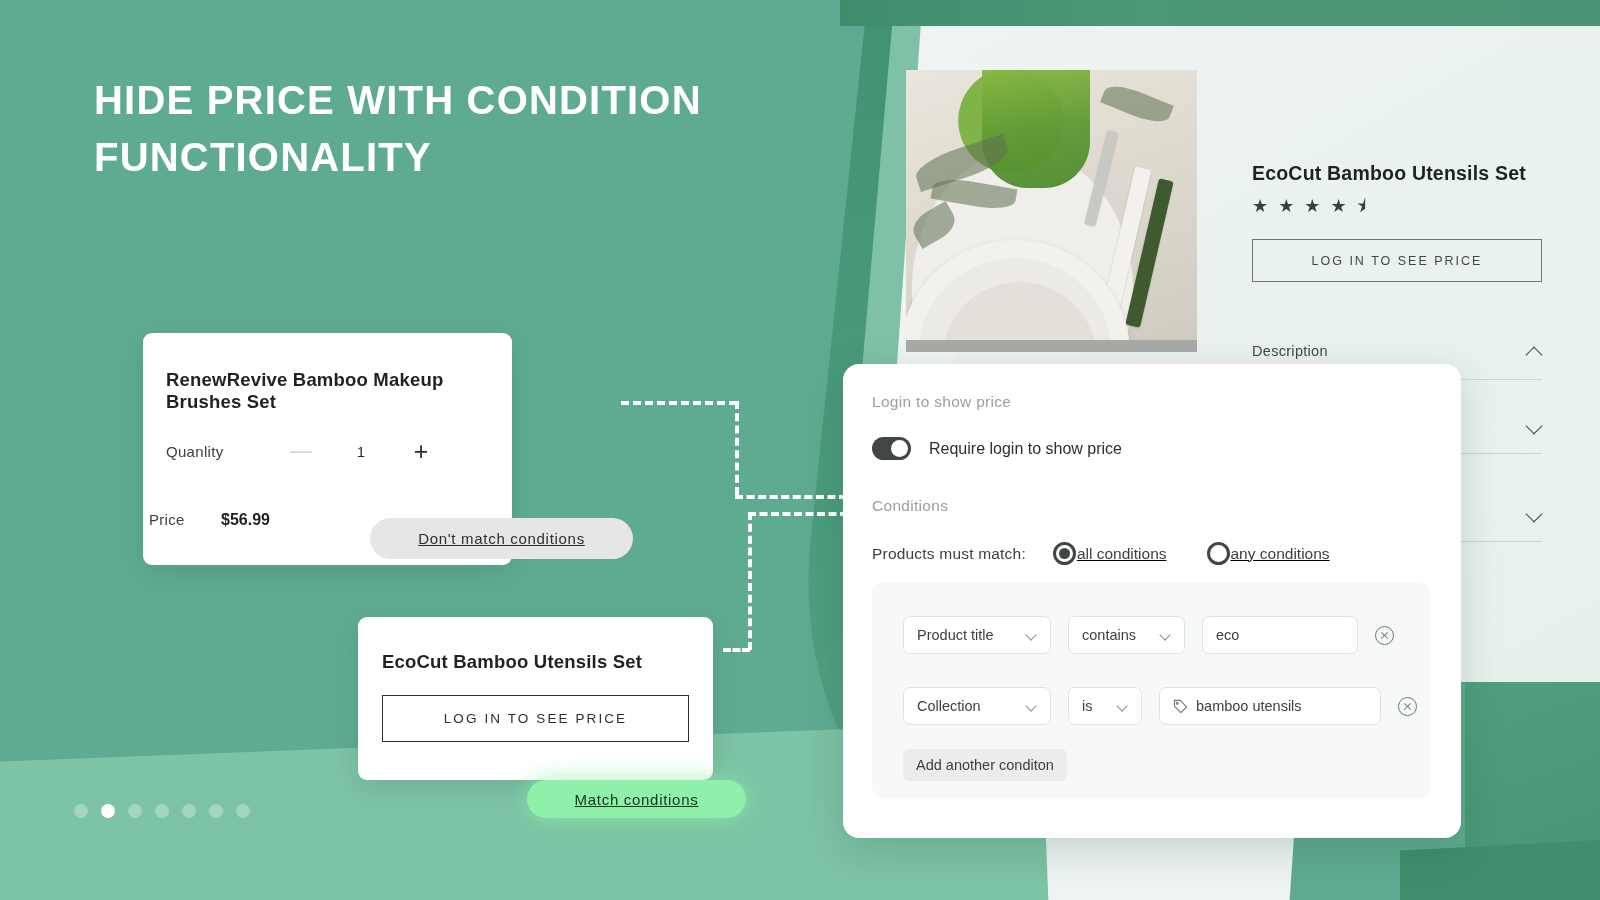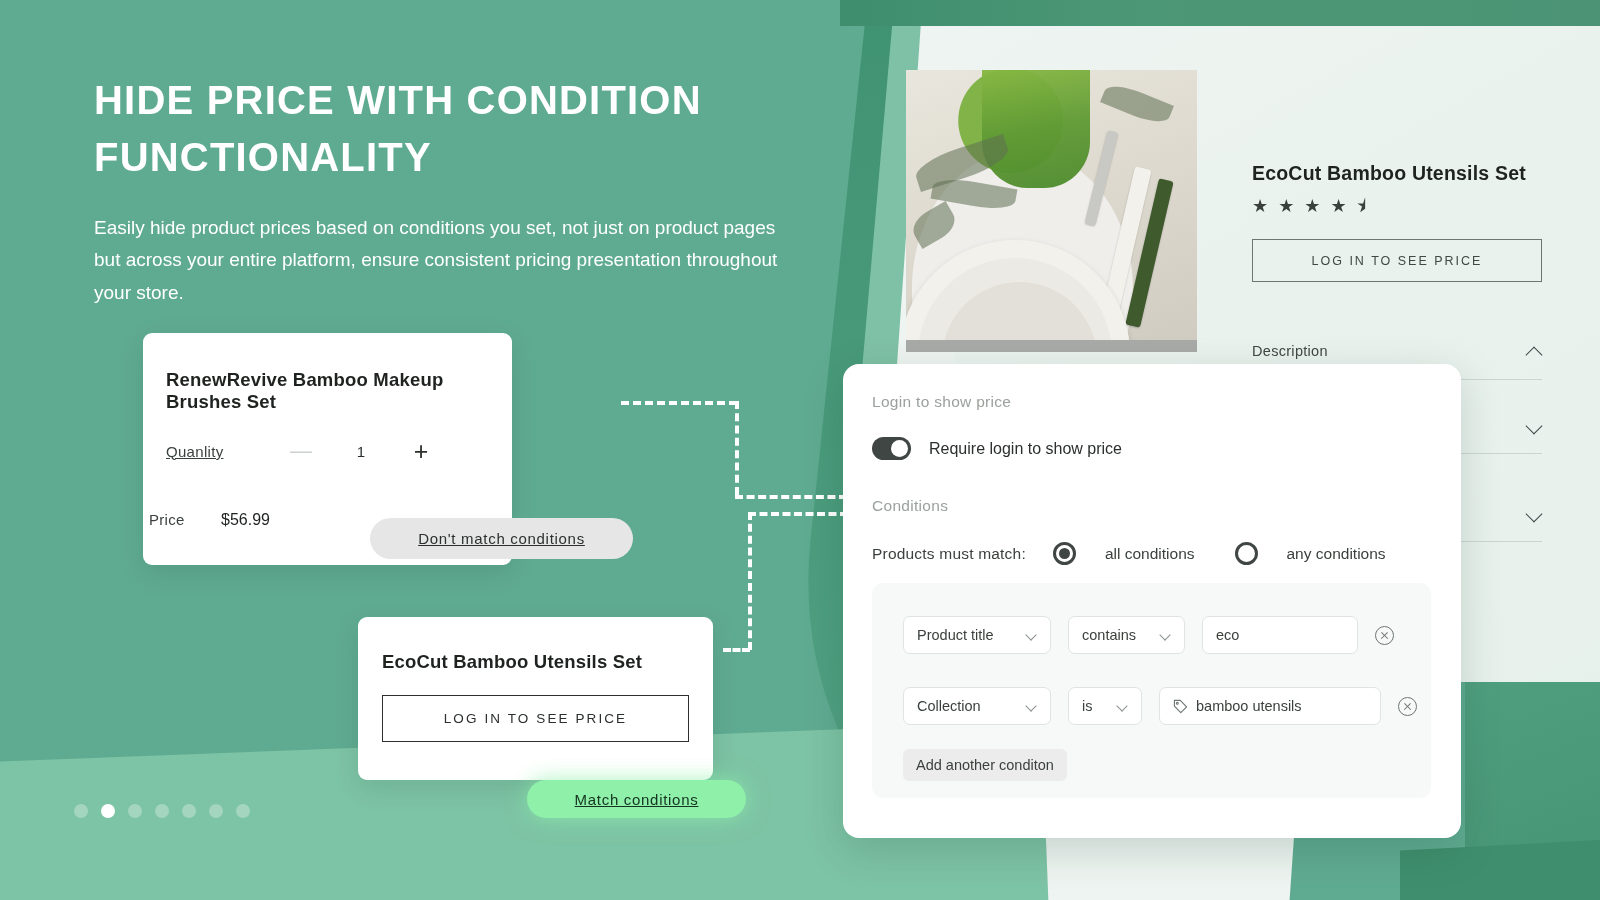--- a/index.html
+++ b/index.html
@@ -83,28 +83,28 @@
     box-shadow:0 8px 26px rgba(20,60,45,.13);
   }
   .card-a { left:143px; top:333px; width:369px; height:232px; }
   .card-b { left:358px; top:617px; width:355px; height:163px; }
 
   .card-title { font-size:18.5px; font-weight:bold; color:#1f2320; letter-spacing:.2px; }
   .card-a .card-title { position:absolute; left:23px; top:36px; }
   .card-b .card-title { position:absolute; left:24px; top:34px; }
 
   .qty-row { position:absolute; left:23px; top:105px; width:400px; display:flex; align-items:center; }
-  .qty-label { font-size:15px; color:#3a403c; width:105px; letter-spacing:.3px;text-decoration:underline; }
+  .qty-label { font-size:15px; color:#3a403c; width:105px; letter-spacing:.3px; }
   .qty-minus { font-size:22px; color:#cdd2cf; width:60px; text-align:center; }
   .qty-val { font-size:15px; color:#2b302d; width:60px; text-align:center; }
   .qty-plus { font-size:25px; color:#2b302d; width:60px; text-align:center; line-height:.8; }
 
   .price-row { position:absolute; left:6px; top:178px; display:flex; align-items:baseline; }
   .price-label { font-size:15px; color:#3a403c; width:72px; letter-spacing:.3px; }
-  .price-val { font-size:16px; font-weight:normal; color:#1f2320; }
+  .price-val { font-size:16px; font-weight:bold; color:#1f2320; }
 
   .login-btn {
     position:absolute; left:24px; top:78px; width:307px; height:47px;
     border:1.6px solid #2b302d; background:transparent;
     font-size:13.5px; letter-spacing:2.1px; color:#2b302d;
     display:flex; align-items:center; justify-content:center;
     font-family:"Liberation Sans", sans-serif;
   }
 
   .pill {
@@ -201,21 +201,21 @@
     position:relative; flex:none;
   }
   .toggle::after {
     content:""; position:absolute; right:3px; top:3px;
     width:17px; height:17px; border-radius:50%; background:#ffffff;
   }
   .toggle-label { font-size:16px; color:#2b302d; }
 
   .match-row { position:absolute; left:29px; top:178px; display:flex; align-items:center; }
   .match-text { font-size:15.5px; color:#3a403c; letter-spacing:.2px; }
-  .radio-group { display:flex; align-items:center; gap:29px; margin-left:27px; }
+  .radio-group { display:flex; align-items:center; gap:1px; margin-left:27px;text-decoration:underline; }
   .radio {
     width:23px; height:23px; border-radius:50%;
     border:3px solid #3f4644; background:#ffffff;
     display:flex; align-items:center; justify-content:center; flex:none;
   }
   .radio.on::after { content:""; width:11px; height:11px; border-radius:50%; background:#3f4644; }
   .radio-label { font-size:15.5px; color:#3a403c; }
   .radio-group.second { margin-left:40px; }
 
   .cond-box {
@@ -269,21 +269,20 @@
   <div class="bg-curve-light"></div>
   <div class="bg-panel-right"></div>
   <div class="bg-topstrip"></div>
   <div class="bg-bottom-green"></div>
   <div class="bg-bottom-green2"></div>
   <div class="bg-blob-left"></div>
 </div>
 
 <div class="hero">
   <h1 class="hero-title">HIDE PRICE WITH CONDITION FUNCTIONALITY</h1>
-  <p class="hero-sub">Easily hide product prices based on conditions you set, not just on product pages but across your entire platform, ensure consistent pricing presentation throughout your store.</p>
 </div>
 
 <div class="dots">
   <span class="dot"></span>
   <span class="dot active"></span>
   <span class="dot"></span>
   <span class="dot"></span>
   <span class="dot"></span>
   <span class="dot"></span>
   <span class="dot"></span>

